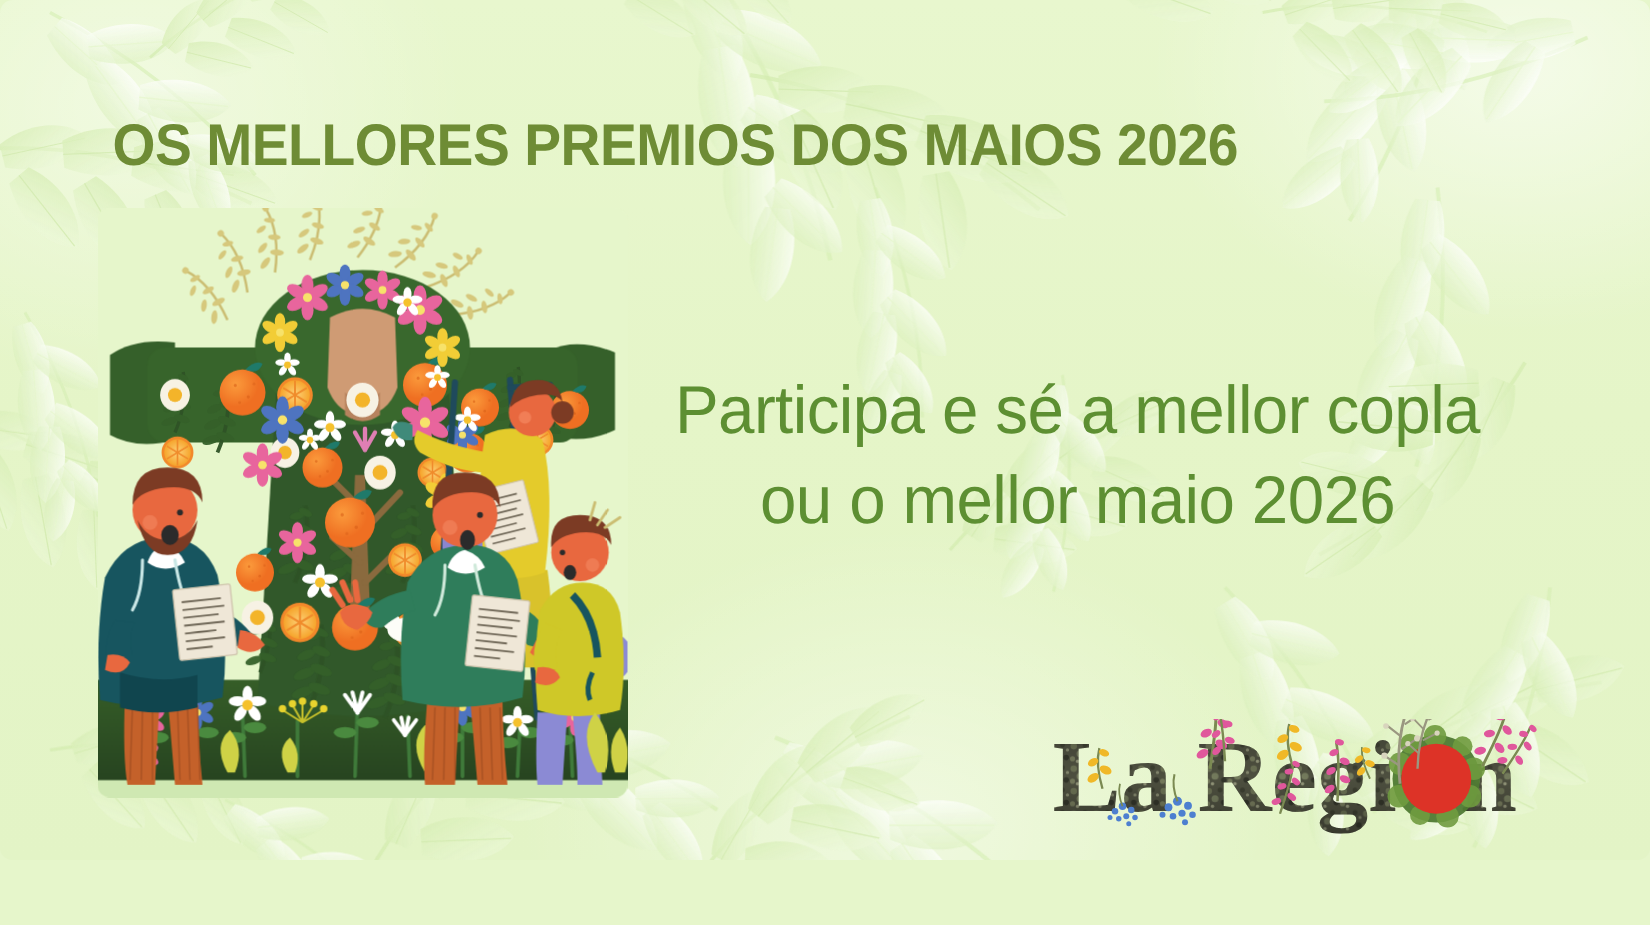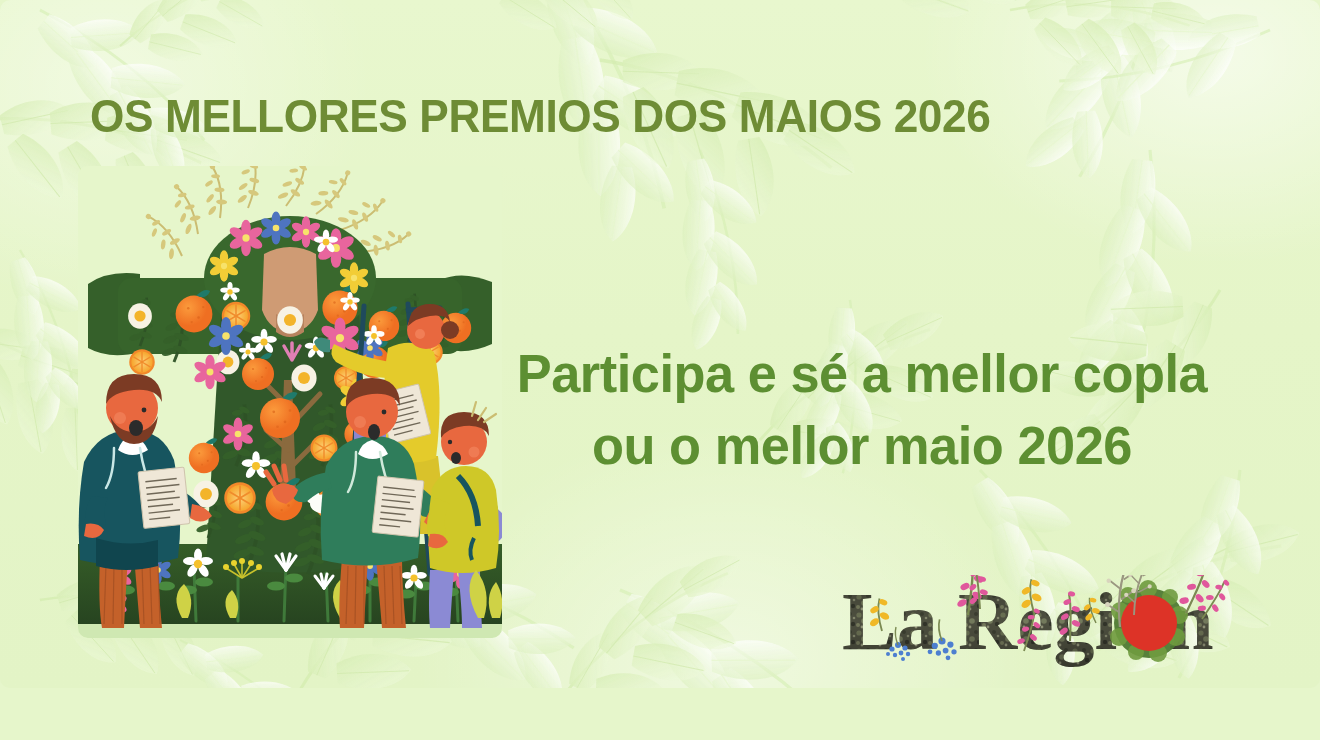--- a/index.html
+++ b/index.html
@@ -27,23 +27,22 @@
     font-size:47px;line-height:1;
     font-weight:bold;letter-spacing:-.4px;
     color:#6e8c35;
     transform:scaleX(.94);transform-origin:left center;
     white-space:nowrap;
   }
   
   .message{
     position:absolute;left:452px;top:293px;width:820px;
     text-align:center;color:#5d8f32;
-    font-weight:bold;font-size:54px;line-height:1.33;
+    font-weight:normal;font-size:54px;line-height:1.33;
     letter-spacing:-.5px;
-    margin-top:45px;
   }
   .message .l{display:block;transform:scaleX(.97);}
   
   .illus{
     position:absolute;left:78px;top:166px;width:424px;height:472px;
   }
   .illus svg{display:block;}
   
   .logo{
     position:absolute;left:838px;top:575px;width:420px;height:92px;text-align:center;

